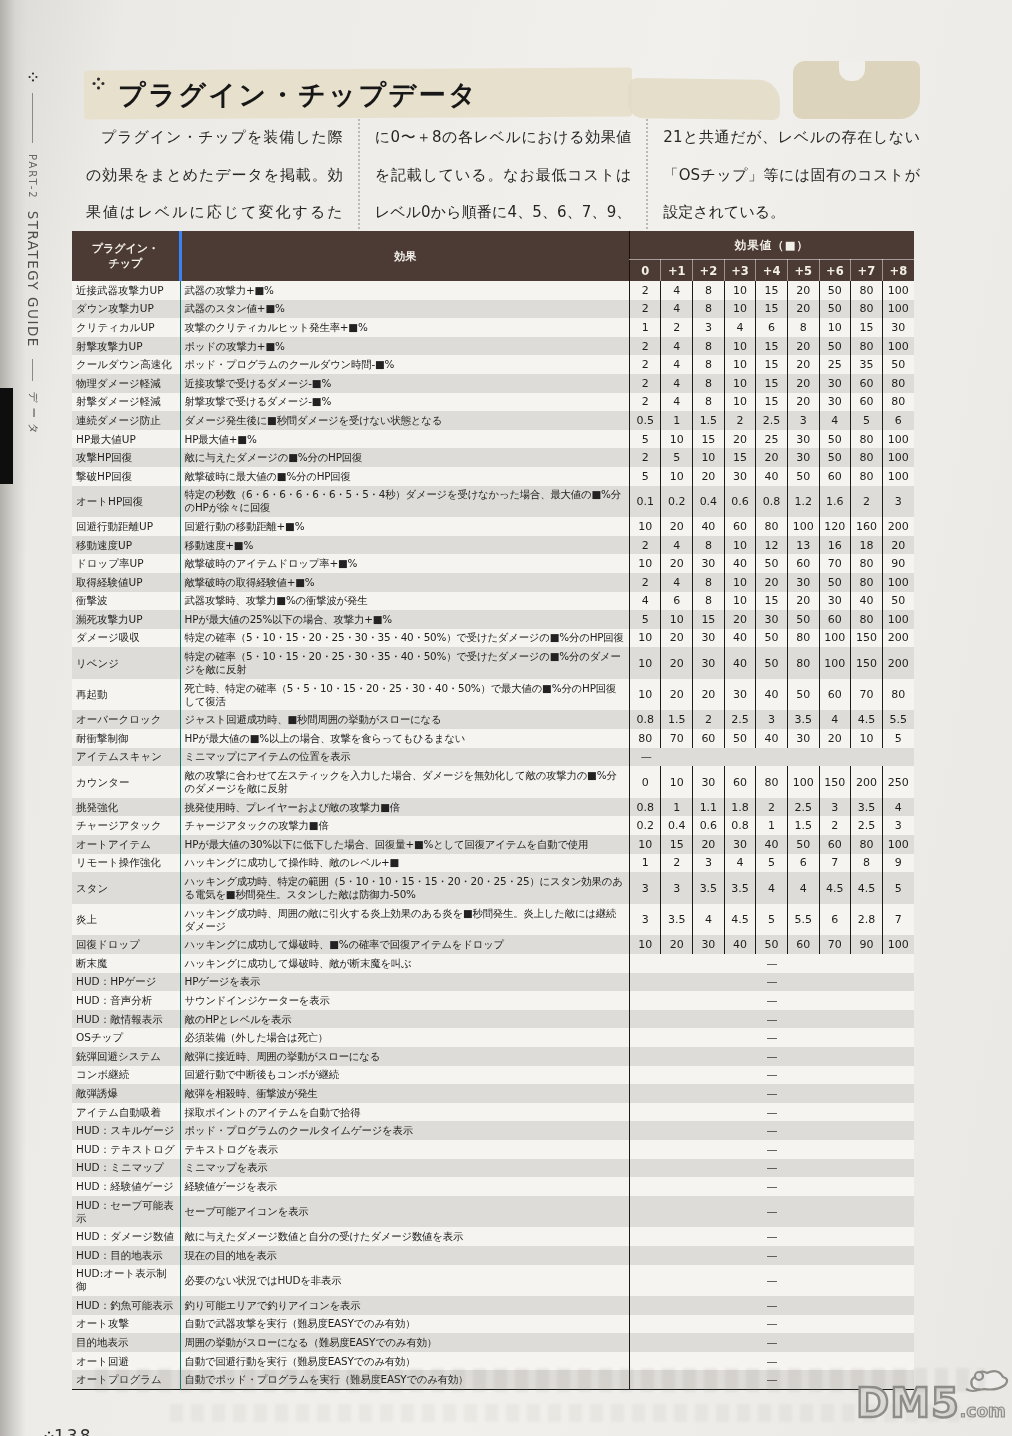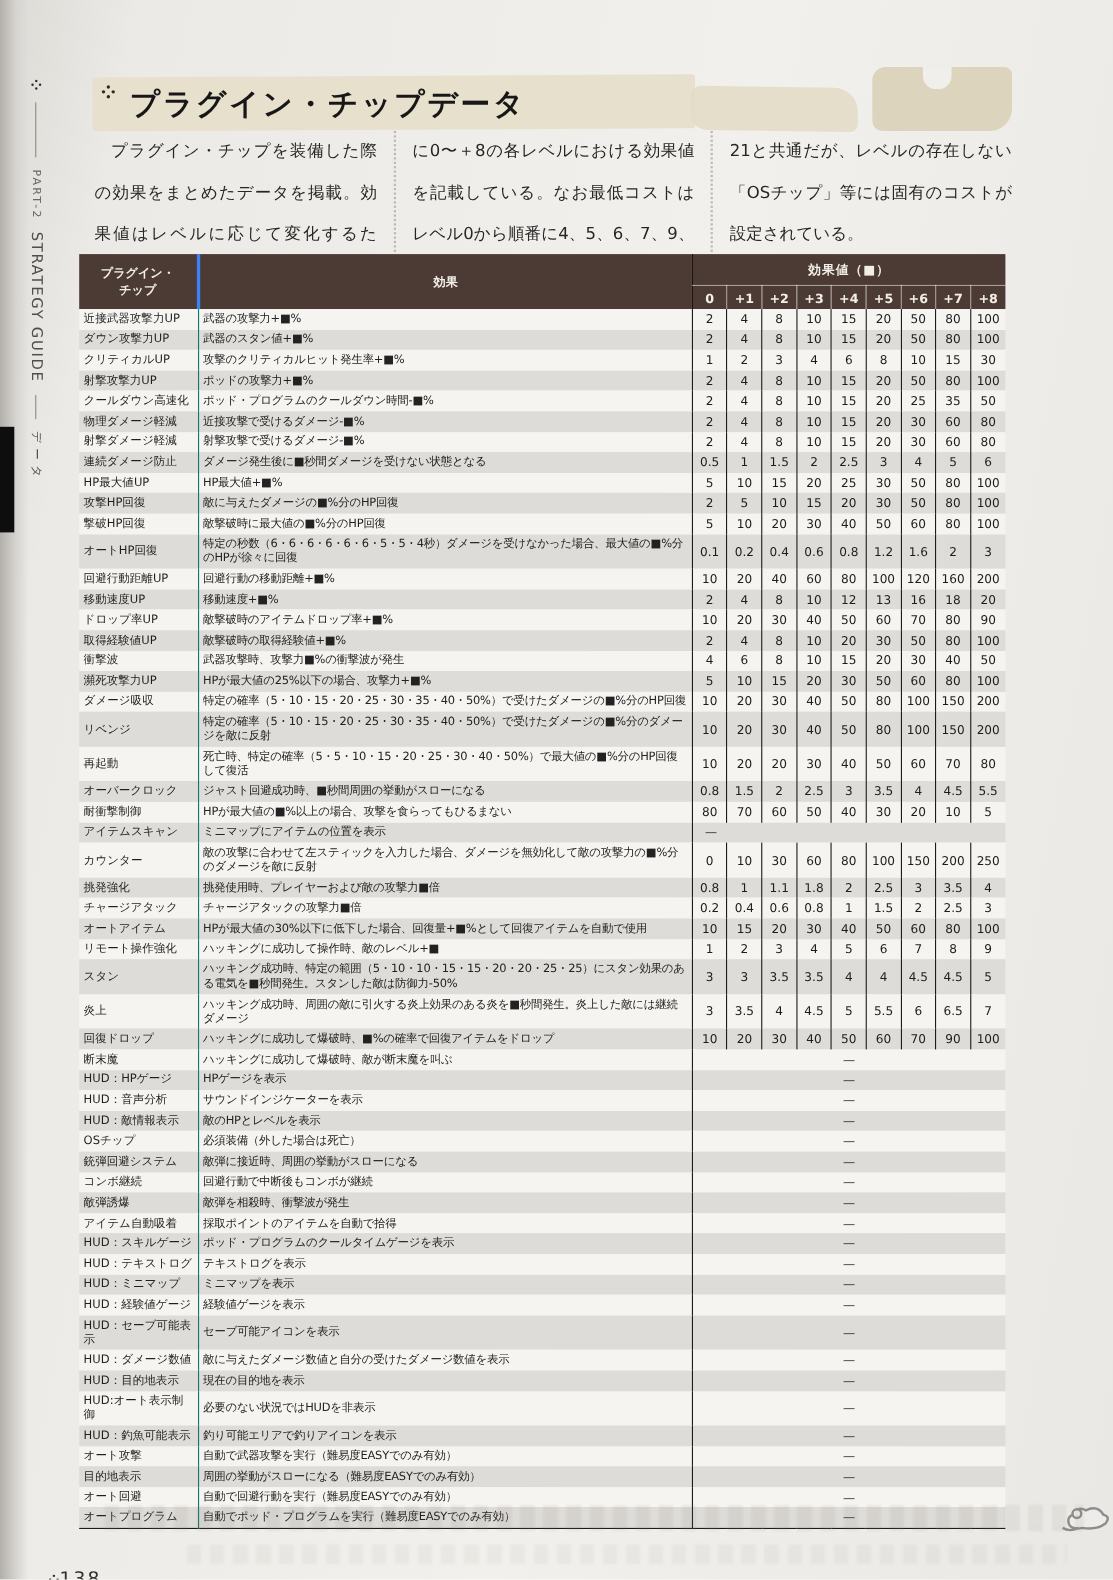--- a/index.html
+++ b/index.html
@@ -530,21 +530,21 @@
       <tr>
         <td class="chip-cell">炎上</td>
         <td class="effect-cell">ハッキング成功時、周囲の敵に引火する炎上効果のある炎を■秒間発生。炎上した敵には継続ダメージ</td>
         <td class="val-cell">3</td>
         <td class="val-cell">3.5</td>
         <td class="val-cell">4</td>
         <td class="val-cell">4.5</td>
         <td class="val-cell">5</td>
         <td class="val-cell">5.5</td>
         <td class="val-cell">6</td>
-        <td class="val-cell">6.5</td>
+        <td class="val-cell">2.8</td>
         <td class="val-cell last">7</td>
       </tr>
       <tr>
         <td class="chip-cell">回復ドロップ</td>
         <td class="effect-cell">ハッキングに成功して爆破時、■%の確率で回復アイテムをドロップ</td>
         <td class="val-cell">10</td>
         <td class="val-cell">20</td>
         <td class="val-cell">30</td>
         <td class="val-cell">40</td>
         <td class="val-cell">50</td>
@@ -670,20 +670,24 @@
   <svg class="dots" width="10" height="10" viewBox="0 0 10 10">
       <circle cx="5" cy="1.6" r="1.1"></circle>
       <circle cx="1.6" cy="5" r="1.1"></circle>
       <circle cx="8.4" cy="5" r="1.1"></circle>
       <circle cx="5" cy="8.4" r="1.1"></circle>
     </svg>
   <span class="page-num">138</span>
 </div>
 
 <div class="dm5">
+  <div class="dm5-row">
+    <span class="dm5-big">DM5</span>
+    <span class="dm5-small">.com</span>
+  </div>
   <svg class="dm5-mouse" width="46" height="28" viewBox="0 0 46 28">
     <path d="M8 20 Q5 12 14 10 Q16 3 23 7 Q34 2 39 11 Q46 13 41 19 Q33 25 20 23 Q11 25 8 20 Z" fill="#edecea" stroke="#8f8d89" stroke-width="2.2"></path>
     <circle cx="15" cy="10" r="4" fill="#edecea" stroke="#8f8d89" stroke-width="2.2"></circle>
     <path d="M2 23 Q9 27 16 23" fill="none" stroke="#8f8d89" stroke-width="2.2"></path>
   </svg>
 </div>
 
 <div class="showthrough st1"></div>
 <div class="showthrough st2"></div>
 

